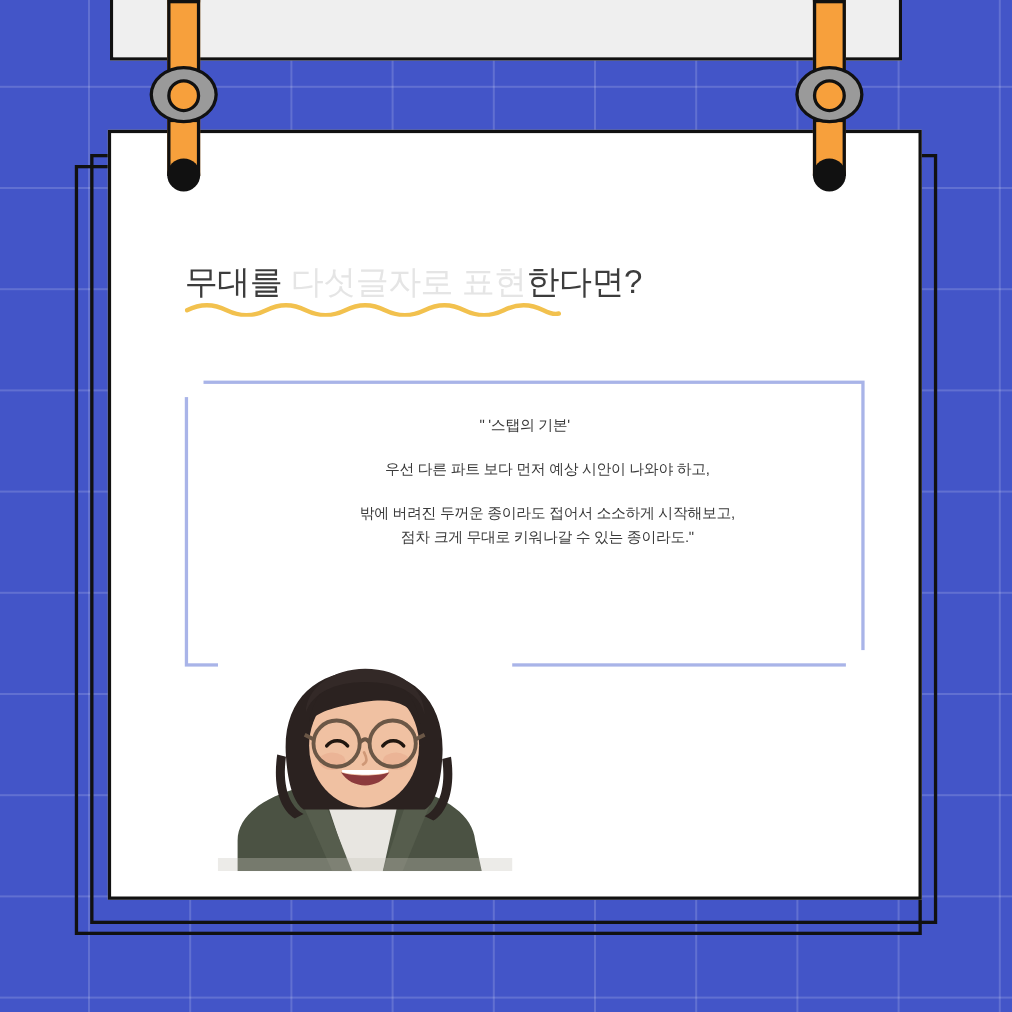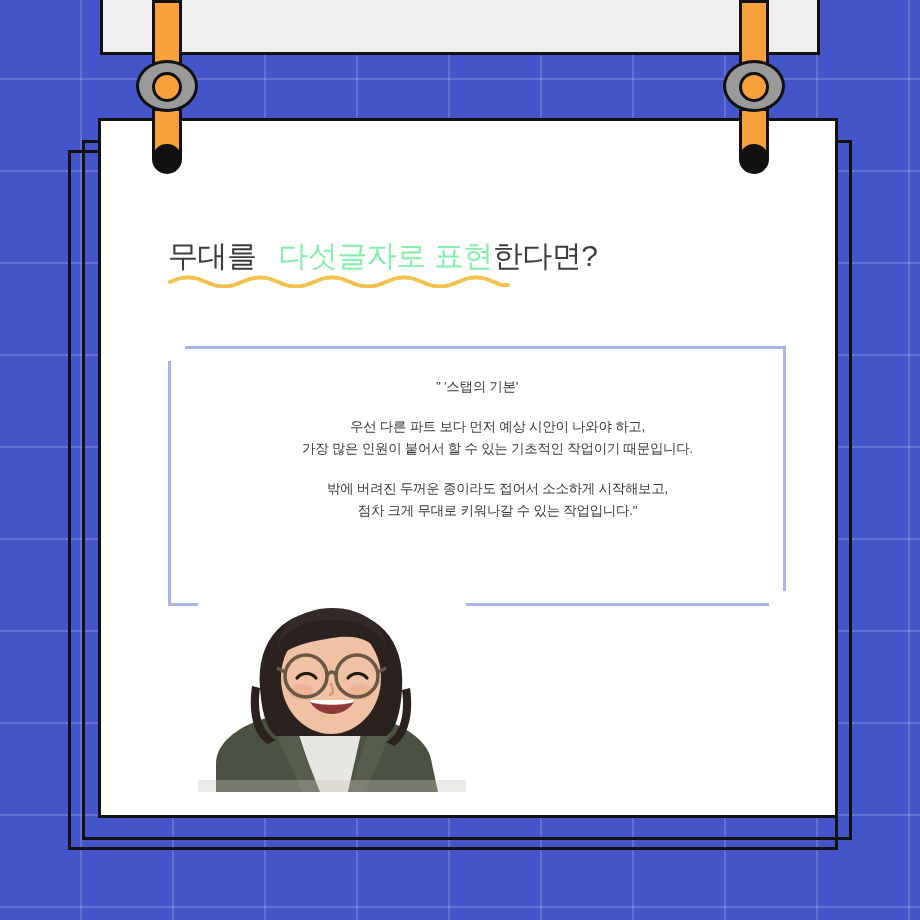--- a/index.html
+++ b/index.html
@@ -148,22 +148,21 @@
   #headline {
     position: absolute;
     left: 70px;
     top: 118px;
     font-size: 30px;
     letter-spacing: -0.5px;
     color: #3c3c3c;
     white-space: nowrap;
   }
   #headline .hl-accent {
-    color: #86efac;
-    margin-left: 14px;
+    color: #e5e5e5;
   }
   #headline-underline {
     position: absolute;
     left: 70px;
     top: 156px;
     width: 342px;
     height: 14px;
   }
 
   
@@ -255,24 +254,23 @@
       <path d="M2,8 C14,2 26,2 38,8 C50,14 62,14 74,8 C86,2 98,2 110,8 C122,14 134,14 146,8 C158,2 170,2 182,8 C194,14 206,14 218,8 C230,2 242,2 254,8 C266,14 278,14 290,8 C302,2 314,2 326,8 C332,11 336,12 340,11" fill="none" stroke="#f2c14e" stroke-width="4" stroke-linecap="round"></path>
     </svg>
 
     <div id="quote-panel"></div>
     <div id="quote-notch-tl"></div>
     <div id="quote-notch-br"></div>
 
     <div id="quote-text">
       <span class="q-open">" '스탭의 기본'</span>
       <span class="q-para">우선 다른 파트 보다 먼저 예상 시안이 나와야 하고,</span>
-      <span class="q-para">가장 많은 인원이 붙어서 할 수 있는 기초적인 작업이기 때문입니다.</span>
       <span class="q-gap"></span>
       <span class="q-para">밖에 버려진 두꺼운 종이라도 접어서 소소하게 시작해보고,</span>
-      <span class="q-para">점차 크게 무대로 키워나갈 수 있는 작업입니다."</span>
+      <span class="q-para">점차 크게 무대로 키워나갈 수 있는 종이라도."</span>
     </div>
 
     <div id="photo">
       <svg id="photo-svg" width="268" height="196" viewBox="0 0 268 196">
         <defs>
           <clipPath id="photoclip">
               <rect x="0" y="0" width="268" height="196"></rect>
             </clipPath>
         </defs>
         <g clip-path="url(#photoclip)">

